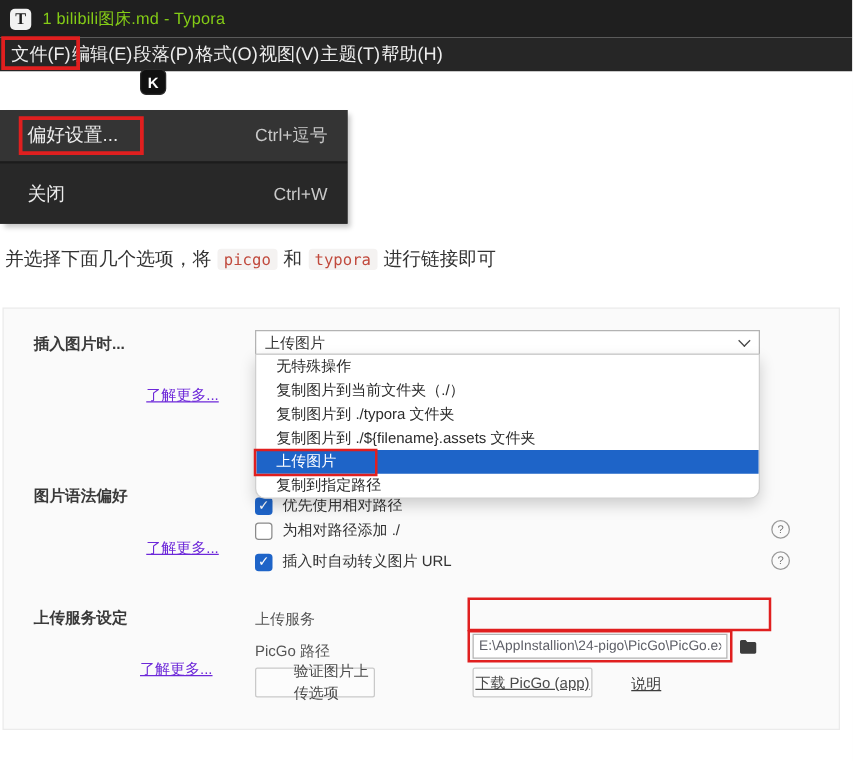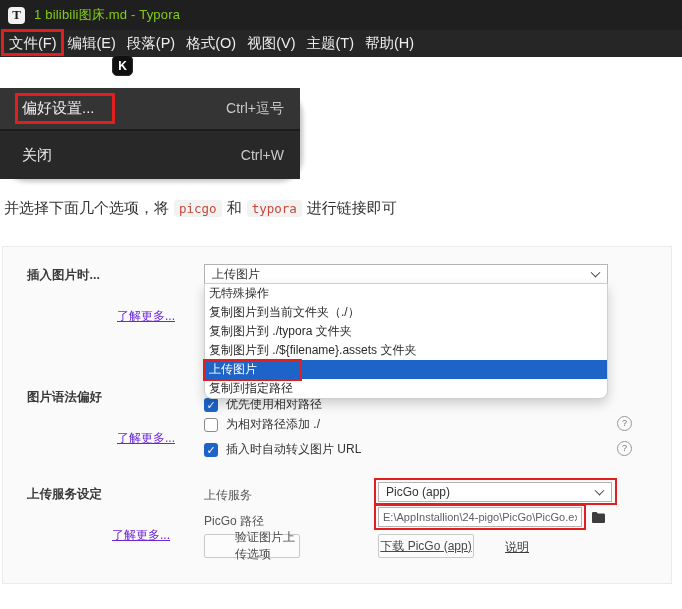--- a/index.html
+++ b/index.html
@@ -9,31 +9,31 @@
   
   .titlebar{position:absolute;left:0;top:0;width:682px;height:30px;background:#1f1f1f;
             display:flex;align-items:center;padding-left:8px;box-sizing:border-box;}
   .typora-logo{width:17px;height:17px;background:#f2f2f2;border-radius:4px;color:#1c1c1c;
                font-family:"Liberation Serif",serif;font-weight:bold;font-size:13px;
                display:flex;align-items:center;justify-content:center;margin-right:9px;}
   .win-title{color:#84cc16;font-size:13px;letter-spacing:.2px;}
 
   
   .menubar{position:absolute;left:0;top:30px;width:682px;height:27px;background:#262626;
-           display:flex;align-items:center;padding-left:9px;box-sizing:border-box;gap:11px;}
+           display:flex;align-items:center;padding-left:9px;box-sizing:border-box;gap:1px;}
   .menu-item{color:#ededed;font-size:14.5px;white-space:nowrap;cursor:default;}
 
   
   .kbadge{position:absolute;left:112px;top:55px;width:19px;height:19px;background:#101010;
           border:1px solid #2a2a2a;border-radius:5px;color:#fff;font-weight:bold;font-size:12px;
           display:flex;align-items:center;justify-content:center;z-index:30;}
 
   
-  .filemenu{position:absolute;left:0;top:88px;width:300px;background:#2d2d2d;z-index:15;
-            box-shadow:3px 3px 4px rgba(0,0,0,.22);border-radius:24px;}
+  .filemenu{position:absolute;left:0;top:88px;width:278px;background:#2d2d2d;z-index:15;
+            box-shadow:3px 3px 4px rgba(0,0,0,.22);}
   .fm-item{display:flex;align-items:center;justify-content:space-between;
            padding:0 16px 0 22px;color:#ececec;font-size:15px;cursor:default;}
   .fm-item .sc{color:#c9c9c9;font-size:14px;}
   .fm-item.first{height:41px;background:#343434;}
   .fm-sep{height:2px;background:#1c1c1c;}
   .fm-item.second{height:48px;background:#282828;}
 
   
   .instruction{position:absolute;left:4px;top:197px;font-size:15px;color:#333;line-height:22px;z-index:1;}
   .codespan{font-family:"DejaVu Sans Mono",monospace;font-size:12.5px;color:#c14a3d;
@@ -47,21 +47,21 @@
   .fieldlabel{position:absolute;font-size:12px;color:#555;z-index:2;}
 
   .selectbox{position:absolute;background:#fff;border:1px solid #b3b3b3;box-sizing:border-box;
              display:flex;align-items:center;font-size:12px;color:#333;padding:0 20px 0 7px;z-index:3;cursor:pointer;}
   .chev{position:absolute;right:8px;top:50%;width:6px;height:6px;border-left:1.5px solid #444;
         border-bottom:1.5px solid #444;transform:translateY(-70%) rotate(-45deg);}
 
   .droplist{position:absolute;left:204px;top:283px;width:404px;background:#fff;border:1px solid #cfcfcf;
             border-radius:0 0 8px 8px;box-shadow:0 5px 12px rgba(0,0,0,.18);z-index:10;
             box-sizing:border-box;overflow:hidden;}
-  .dl-item{height:19px;line-height:19px;font-size:12px;color:#2a2a2a;padding-left:4px;white-space:nowrap;cursor:pointer;}
+  .dl-item{height:19px;line-height:19px;font-size:12px;color:#2a2a2a;padding-left:16px;white-space:nowrap;cursor:pointer;}
   .dl-item.sel{background:#1e64c8;color:#fff;}
 
   .chkrow{position:absolute;display:flex;align-items:center;gap:8px;z-index:2;}
   .chk{width:14px;height:14px;box-sizing:border-box;border-radius:3px;flex:0 0 auto;}
   .chk.off{background:#fff;border:1px solid #8a8a8a;}
   .chk.on{background:#1e64c8;color:#fff;font-size:11px;line-height:14px;text-align:center;}
   .chklabel{font-size:12px;color:#333;white-space:nowrap;}
 
   .helpicon{position:absolute;left:617px;width:13px;height:13px;border:1px solid #999;border-radius:50%;
             color:#777;font-size:9px;line-height:13px;text-align:center;z-index:2;cursor:pointer;}
@@ -151,24 +151,20 @@
   <div class="chkrow" style="left:204px;top:441px;">
     <span class="chk on">✓</span>
     <span class="chklabel">插入时自动转义图片 URL</span>
   </div>
   <div class="helpicon" style="top:441px;">?</div>
 
   <div class="plabel" style="left:27px;top:486px;">上传服务设定</div>
   <div class="learnmore" style="left:112px;top:487px;">了解更多...</div>
 
   <div class="fieldlabel" style="left:204px;top:487px;">上传服务</div>
-  <div class="selectbox" style="left:378px;top:482px;width:234px;height:20px;">
-    <span>PicGo (app)</span>
-    <span class="chev"></span>
-  </div>
 
   <div class="fieldlabel" style="left:204px;top:513px;">PicGo 路径</div>
   <input class="textinput" style="left: 378px; top: 507px; width: 204px; height: 20px;" readonly="" value="E:\AppInstallion\24-pigo\PicGo\PicGo.exe">
   <span class="folderbtn" style="left:591px;top:511px;">
     <svg width="15" height="13" viewBox="0 0 16 14">
         <path fill="#3c3c3c" d="M1 2.5c0-.8.6-1.5 1.4-1.5h3.4l1.5 1.8h6.3c.8 0 1.4.7 1.4 1.5v7.2c0 .8-.6 1.5-1.4 1.5H2.4c-.8 0-1.4-.7-1.4-1.5V2.5z"></path>
       </svg>
   </span>
 
   <div class="btn" style="left:204px;top:534px;width:96px;height:24px;padding-left:30px;">验证图片上传选项</div>

